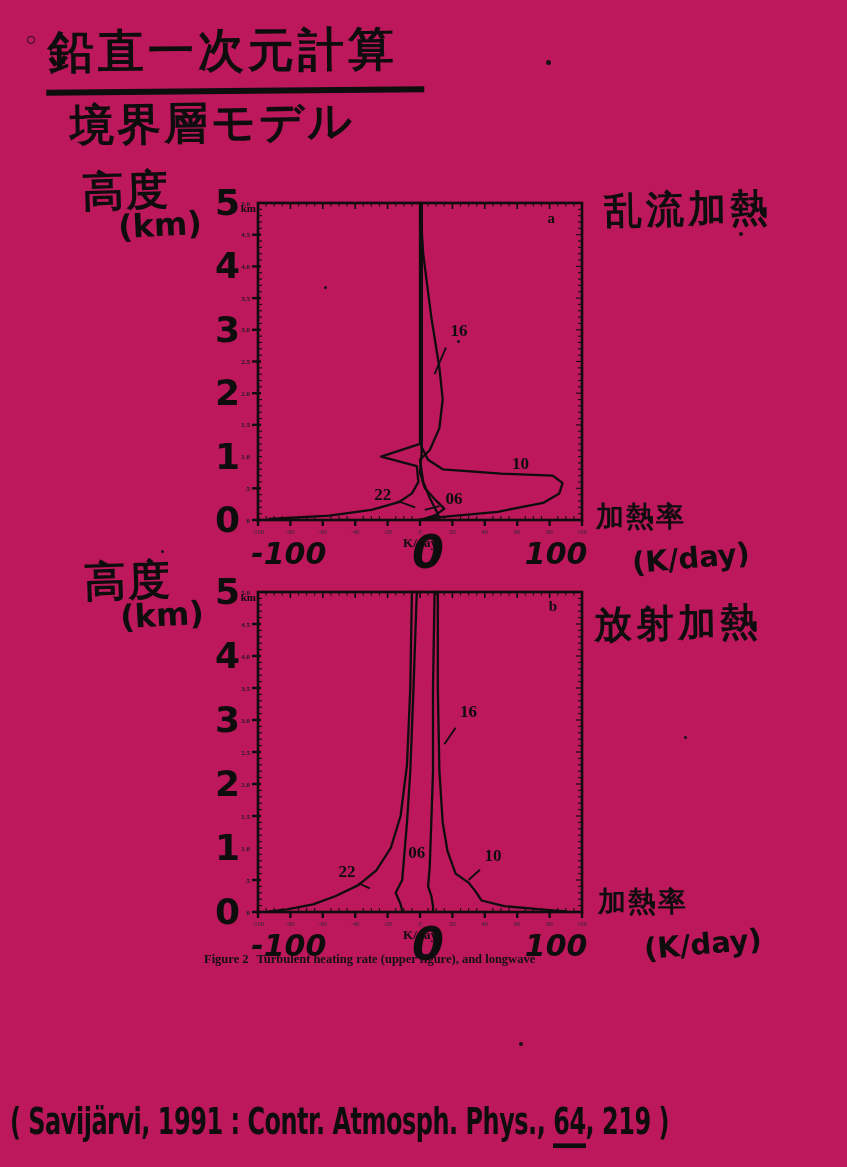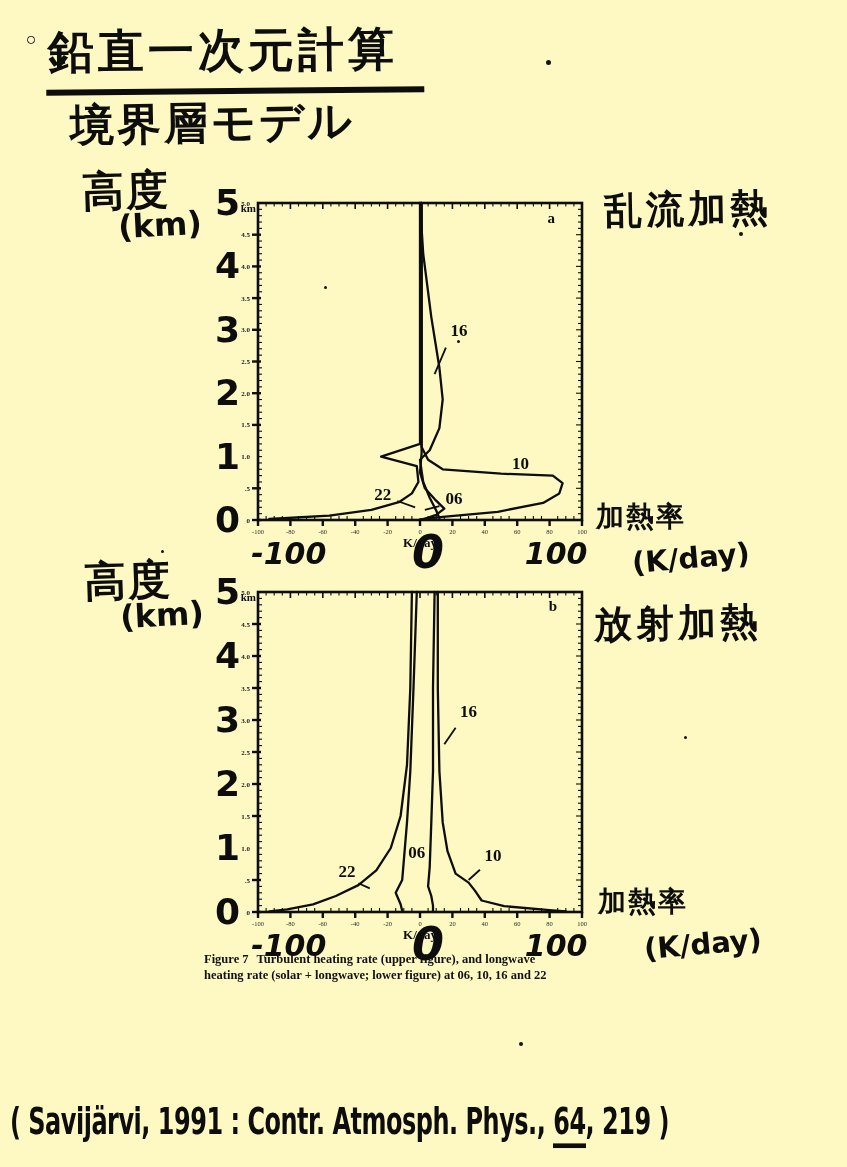--- a/index.html
+++ b/index.html
@@ -1,16 +1,16 @@
 <!DOCTYPE html>
 <html><head>
 <meta charset="utf-8">
 <style>
   html,body{margin:0;padding:0;background:#888;}
-  .page{position:relative;width:847px;height:1167px;background:#fef9c3;overflow:hidden;
+  .page{position:relative;width:847px;height:1167px;background:#be185d;overflow:hidden;
         font-family:"Liberation Sans",sans-serif;color:#0d0d0d;}
   .hand{position:absolute;font-family:"DejaVu Sans",sans-serif;font-weight:700;color:#0d0d0d;white-space:nowrap;}
   .title-row{position:absolute;left:24px;top:20px;}
   .bullet{font-size:22px;font-weight:700;vertical-align:18px;margin-right:8px;}
   .title-text{font-size:46px;font-weight:700;letter-spacing:4px;border-bottom:6px solid #0d0d0d;
               padding:0 26px 6px 2px;transform:rotate(-0.5deg);display:inline-block;}
   .subtitle{left:70px;top:94px;font-size:44px;letter-spacing:3px;transform:rotate(-1deg);}
   .ylab{font-size:42px;letter-spacing:2px;transform:rotate(-2deg);}
   .yunit{font-size:32px;transform:rotate(-3deg);}
   .rtitle{font-size:38px;letter-spacing:4px;transform:rotate(-1deg);}
@@ -515,22 +515,21 @@
   <div class="hand xtitle" style="left:596px;top:498px;">加熱率</div>
   <div class="hand xunit" style="left:632px;top:541px;">(K/day)</div>
 
   <div class="hand ylab" style="left:84px;top:553px;">高度</div>
   <div class="hand yunit" style="left:120px;top:596px;">(km)</div>
   <div class="hand rtitle" style="left:594px;top:598px;">放射加熱</div>
   <div class="hand xtitle" style="left:598px;top:883px;">加熱率</div>
   <div class="hand xunit" style="left:644px;top:927px;">(K/day)</div>
 
   <div class="caption">
-    <div><span style="margin-right:8px;">Figure 7</span><span>Turbulent heating rate (upper figure), and longwave</span></div>
-    <div>heating rate (solar + longwave; lower figure) at 06, 10, 16 and 22</div>
+    <div><span style="margin-right:8px;">Figure 2</span><span>Turbulent heating rate (upper figure), and longwave</span></div>
   </div>
 
   <div class="citation"><span>( </span><span>Savijärvi, 1991 : Contr. Atmosph. Phys., </span><span class="vol">64</span><span>, 219 )</span></div>
 
   <div class="speck" style="left:546px;top:60px;width:5px;height:5px;"></div>
   <div class="speck" style="left:739px;top:232px;width:4px;height:4px;"></div>
   <div class="speck" style="left:324px;top:286px;width:3px;height:3px;"></div>
   <div class="speck" style="left:457px;top:340px;width:3px;height:3px;"></div>
   <div class="speck" style="left:161px;top:550px;width:3px;height:3px;"></div>
   <div class="speck" style="left:684px;top:736px;width:3px;height:3px;"></div>

